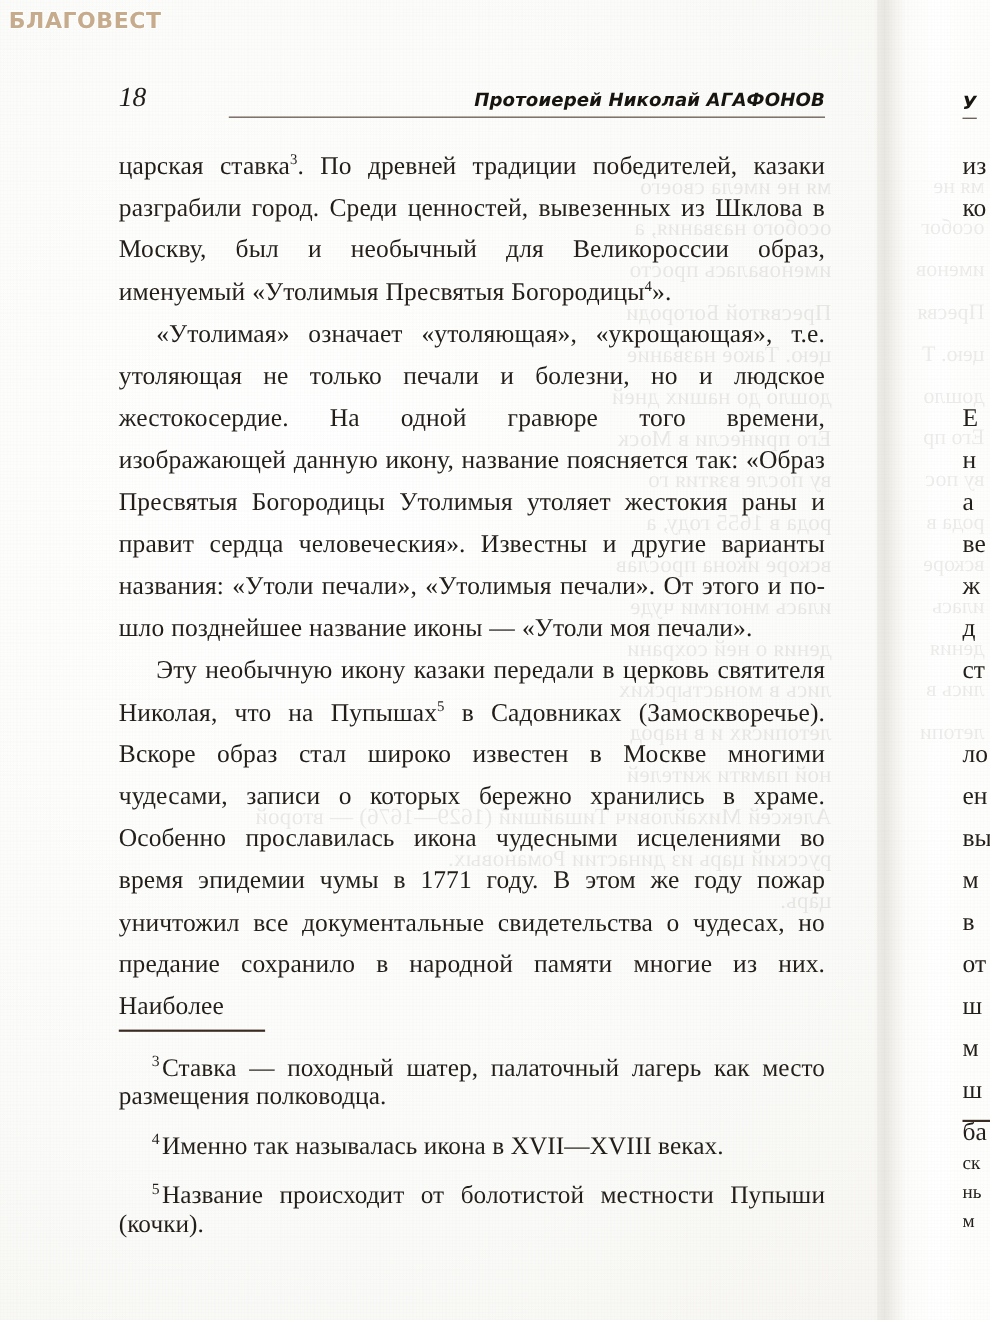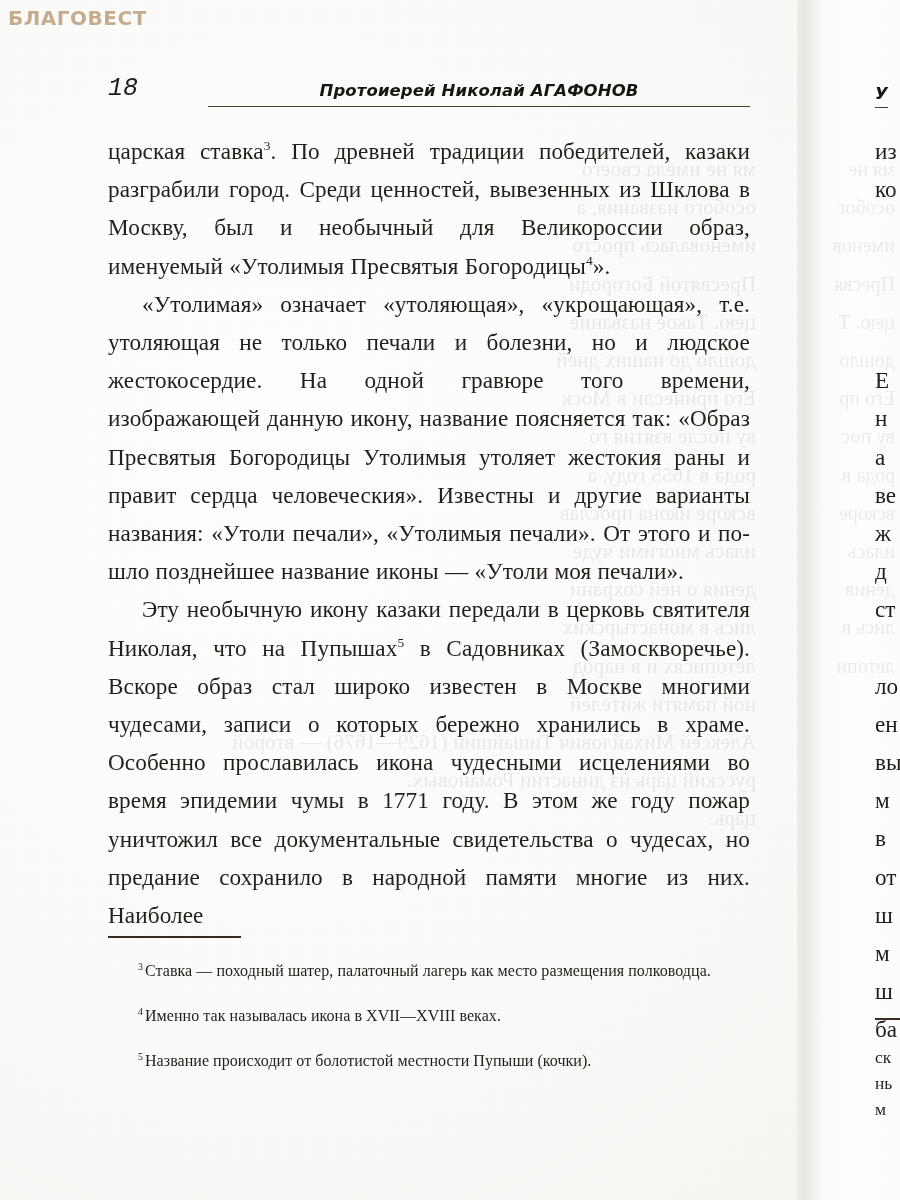--- a/index.html
+++ b/index.html
@@ -98,34 +98,34 @@
     position: absolute;
     left: 108px;
     top: 76px;
     width: 642px;
     height: 36px;
   }
   #folio {
     position: absolute;
     left: 0;
     top: 0;
-    font-family: Liberation Mono, monospace;
+    font-family: Liberation Serif, serif;
     font-style: italic;
     font-size: 25px;
     color: #1d1a17;
     line-height: 1;
   }
   #head-rule-wrap {
     position: absolute;
     left: 100px;
     top: 0;
     right: 0;
     height: 30px;
     border-bottom: 1.6px solid #4a3a30;
-    text-align: center;
+    text-align: right;
   }
   #head-author {
     font-family: "DejaVu Sans", "Liberation Sans", sans-serif;
     font-style: italic;
     font-weight: 700;
     font-size: 16.5px;
     letter-spacing: .1px;
     color: #17140f;
     line-height: 29px;
     white-space: nowrap;
@@ -168,21 +168,21 @@
   #fn-rule {
     width: 133px;
     height: 0;
     border-top: 2px solid #3a2b22;
     margin: 0 0 20px 0;
   }
   .fn-para {
     margin: 0 0 19px 0;
     text-align: justify;
     text-align-last: left;
-    font-size: 16px;
+    font-size: 23px;
     line-height: 26px;
     color: #221d19;
     text-indent: 30px;
     letter-spacing: .05px;
   }
   .fn-para:last-child { margin-bottom: 16px; }
   .fn-para sup {
     font-size: .62em;
     vertical-align: super;
     line-height: 0;

